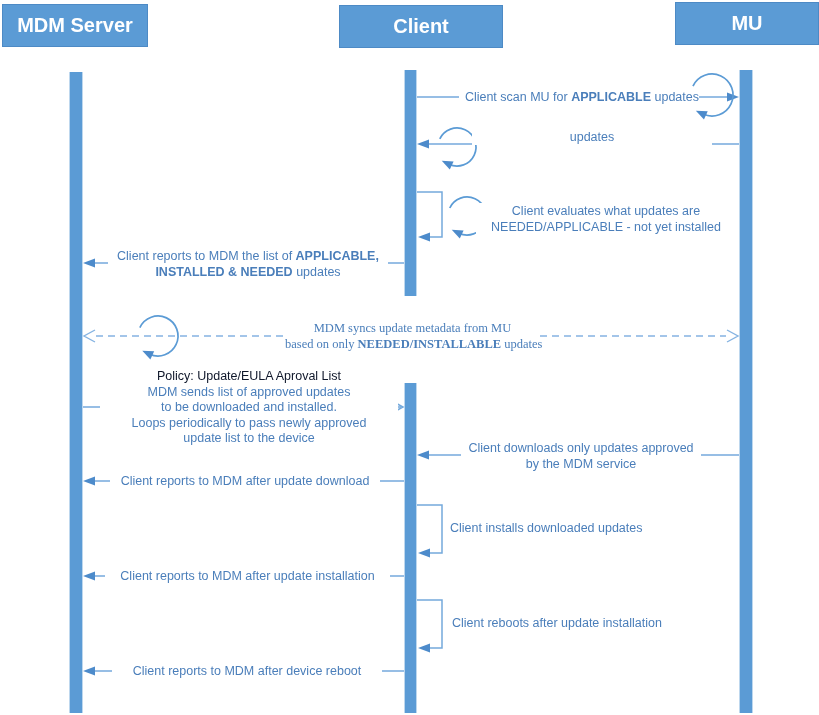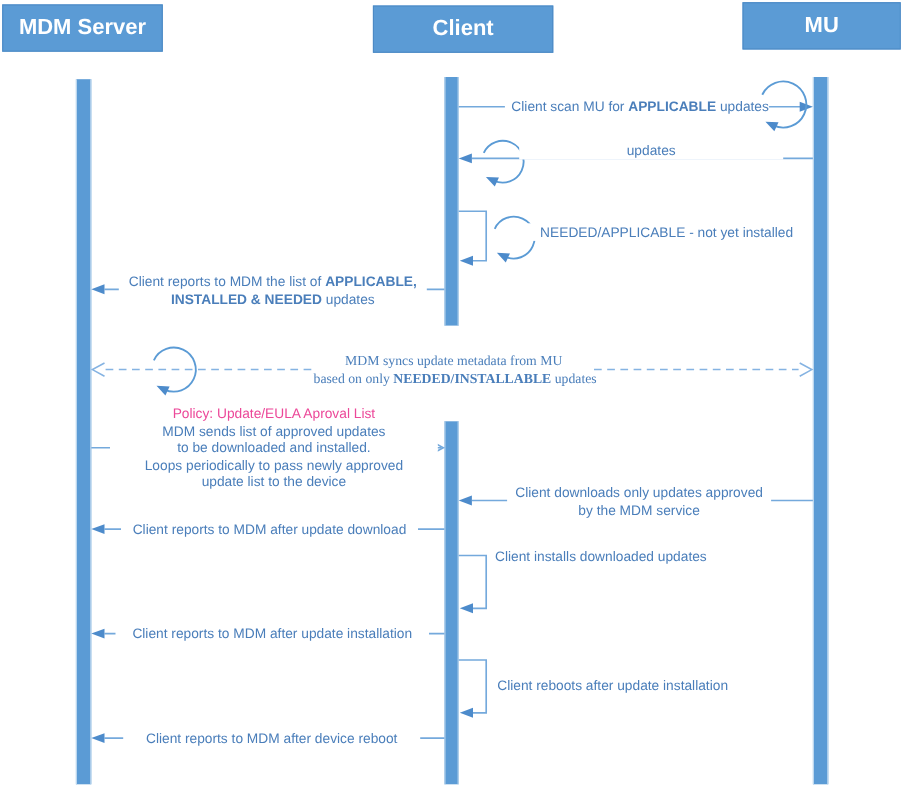--- a/index.html
+++ b/index.html
@@ -35,21 +35,21 @@
     position: absolute;
     background: #ffffff;
     color: #4a7eba;
     font-size: 12.5px;
     line-height: 16px;
     text-align: center;
   }
   .label .tline { white-space: nowrap; }
   .label.left-align { text-align: left; }
   .bd { font-weight: bold; }
-  .policy-line { color: #ec4899; }
+  .policy-line { color: #0f172a; }
   .m6 { line-height: 15.5px; }
 </style>
 </head>
 <body>
 
 <div class="canvas">
 
   <div class="bar" style="left:69px;top:72px;width:14px;height:641px;"></div>
   <div class="bar" style="left:404px;top:70px;width:13px;height:226px;"></div>
   <div class="bar" style="left:404px;top:383px;width:13px;height:330px;"></div>
@@ -135,20 +135,21 @@
 
   <div class="label" style="left:459px;top:89px;width:240px;text-align:right;">
     <div class="tline"><span>Client scan MU for </span><span class="bd">APPLICABLE</span><span> updates</span></div>
   </div>
 
   <div class="label" style="left:472px;top:129px;width:240px;">
     <div class="tline"><span>updates</span></div>
   </div>
 
   <div class="label" style="left:476px;top:203px;width:260px;">
+    <div class="tline"><span>Client evaluates what updates are</span></div>
     <div class="tline"><span>NEEDED/APPLICABLE - not yet installed</span></div>
   </div>
 
   <div class="label" style="left:108px;top:248px;width:280px;">
     <div class="tline"><span>Client reports to MDM the list of </span><span class="bd">APPLICABLE,</span></div>
     <div class="tline"><span class="bd">INSTALLED &amp; NEEDED</span><span> updates</span></div>
   </div>
 
   <div class="label" style="left:285px;top:320px;width:255px;font-family:Liberation Serif, serif;">
     <div class="tline"><span>MDM syncs update metadata from MU</span></div>
@@ -165,21 +166,21 @@
 
   <div class="label" style="left:110px;top:473px;width:270px;">
     <div class="tline"><span>Client reports to MDM after update download</span></div>
   </div>
 
   <div class="label" style="left:461px;top:440px;width:240px;">
     <div class="tline"><span>Client downloads only updates approved</span></div>
     <div class="tline"><span>by the MDM service</span></div>
   </div>
 
-  <div class="label left-align" style="left:450px;top:498px;width:220px;">
+  <div class="label left-align" style="left:450px;top:520px;width:220px;">
     <div class="tline"><span>Client installs downloaded updates</span></div>
   </div>
 
   <div class="label" style="left:105px;top:568px;width:285px;">
     <div class="tline"><span>Client reports to MDM after update installation</span></div>
   </div>
 
   <div class="label left-align" style="left:452px;top:615px;width:230px;">
     <div class="tline"><span>Client reboots after update installation</span></div>
   </div>

